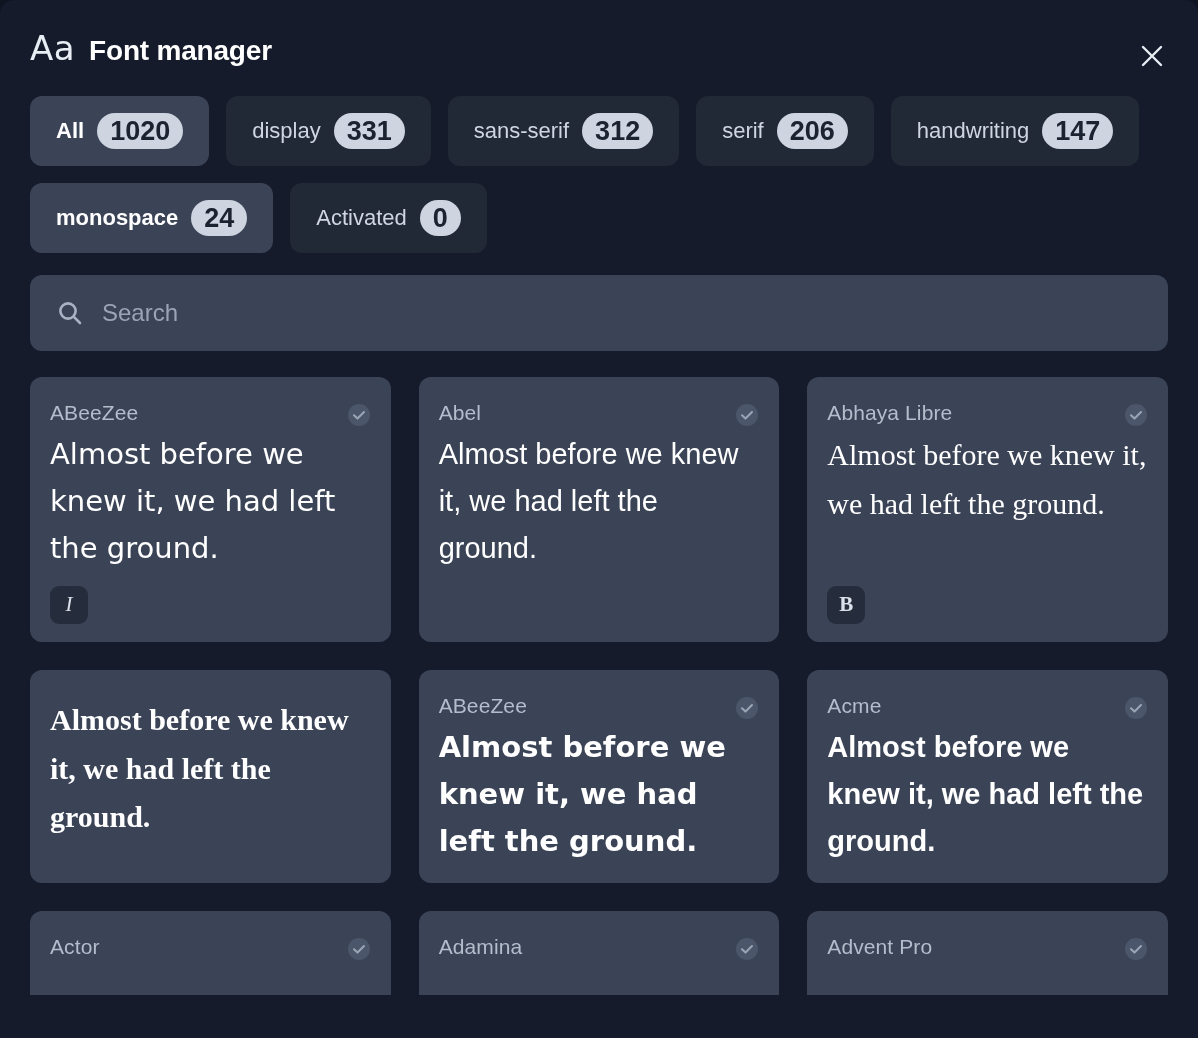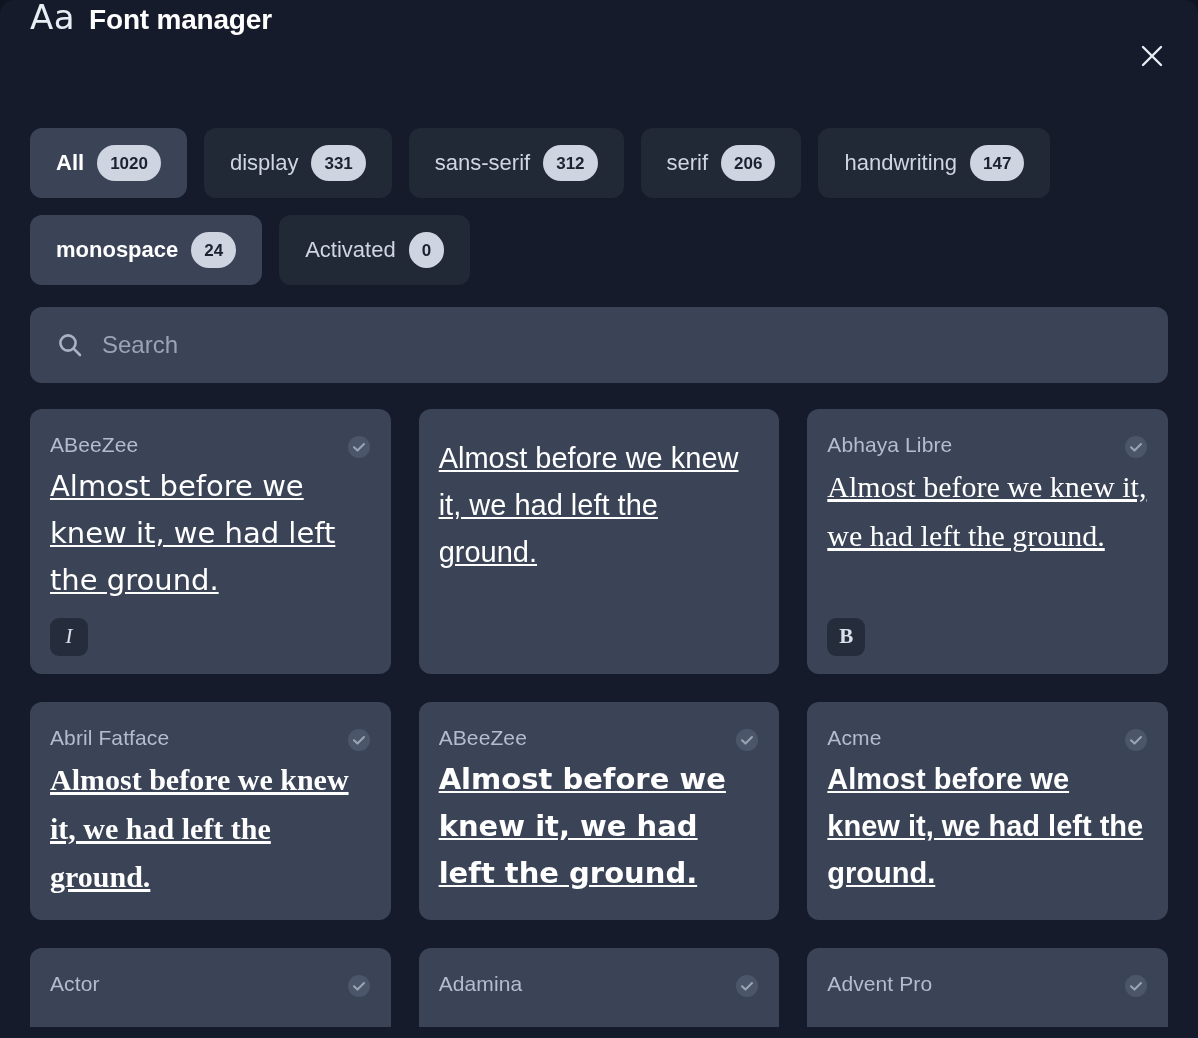--- a/index.html
+++ b/index.html
@@ -23,23 +23,24 @@
     height: 1038px;
     background: #151b2b;
     border-radius: 14px 14px 0 0;
     overflow: hidden;
     box-sizing: border-box;
   }
 
   
   .header {
     position: relative;
-    height: 128px;
+    height: 96px;
     padding: 0 28px 0 30px;
     display: flex;
+    align-items: center;
   }
   .title-wrap {
     display: flex;
     align-items: baseline;
     gap: 14px;
   }
   .aa-mark {
     font-family: "DejaVu Sans", sans-serif;
     font-size: 34px;
     font-weight: 400;
@@ -95,21 +96,21 @@
   .chip-label {
     font-size: 22px;
     color: #cfd6e2;
     white-space: nowrap;
     line-height: 1;
   }
   .chip.selected .chip-label { color: #ffffff; font-weight: 600; }
   .chip-count {
     background: #ced5e1;
     color: #1b2230;
-    font-size: 17px;
+    font-size: 27px;
     font-weight: 600;
     border-radius: 999px;
     min-width: 22px;
     height: 36px;
     padding: 0 13px;
     display: flex;
     align-items: center;
     justify-content: center;
     line-height: 1;
     box-sizing: border-box;
@@ -179,21 +180,20 @@
     letter-spacing: 0.1px;
   }
   .check-icon { flex: 0 0 auto; margin-top: 2px; display: block; }
 
   .sample {
     font-size: 29px;
     line-height: 1.62;
     color: #ffffff;
     margin: 2px 0 0 0;
     word-wrap: break-word;
-    text-decoration: underline;
   }
   
   .s-sans        { font-family: "DejaVu Sans", sans-serif; font-weight: 400; }
   .s-sans-narrow { font-family: "Liberation Sans", sans-serif; font-weight: 400; }
   .s-serif       { font-family: "Liberation Serif", serif; font-weight: 400; font-size: 30px; }
   .s-serif-fat   { font-family: "Liberation Serif", serif; font-weight: 700; font-size: 30px; }
   .s-display     { font-family: "DejaVu Sans", sans-serif; font-weight: 700; font-size: 29px; }
   .s-sans-bold   { font-family: "Liberation Sans", sans-serif; font-weight: 700; font-size: 29px; }
 
   .variants { margin-top: auto; padding-top: 14px; display: flex; gap: 10px; }
@@ -284,45 +284,45 @@
               <circle cx="12" cy="12" r="11" fill="#4c566a"></circle>
               <path d="M7 12.3 L10.5 15.6 L17 9" fill="none" stroke="#9aa4b5" stroke-width="2.1" stroke-linecap="round" stroke-linejoin="round"></path>
             </svg>
           </div>
           <div class="sample s-sans">Almost before we knew it, we had left the ground.</div>
           <div class="variants">
             <div class="variant-badge italic">I</div>
           </div>
         </div>
         <div class="card">
+          <div class="card-head">
+            <div class="card-name">Abel</div>
+            <svg width="24" height="24" viewBox="0 0 24 24" class="check-icon">
+              <circle cx="12" cy="12" r="11" fill="#4c566a"></circle>
+              <path d="M7 12.3 L10.5 15.6 L17 9" fill="none" stroke="#9aa4b5" stroke-width="2.1" stroke-linecap="round" stroke-linejoin="round"></path>
+            </svg>
+          </div>
           <div class="sample s-sans-narrow">Almost before we knew it, we had left the ground.</div>
         </div>
         <div class="card">
           <div class="card-head">
             <div class="card-name">Abhaya Libre</div>
             <svg width="24" height="24" viewBox="0 0 24 24" class="check-icon">
               <circle cx="12" cy="12" r="11" fill="#4c566a"></circle>
               <path d="M7 12.3 L10.5 15.6 L17 9" fill="none" stroke="#9aa4b5" stroke-width="2.1" stroke-linecap="round" stroke-linejoin="round"></path>
             </svg>
           </div>
           <div class="sample s-serif">Almost before we knew it, we had left the ground.</div>
           <div class="variants">
             <div class="variant-badge bold">B</div>
           </div>
         </div>
       </div>
     <div class="grid row2" id="grid-row-2" style="margin-top:28px">
         <div class="card">
-          <div class="card-head">
-            <div class="card-name">Abril Fatface</div>
-            <svg width="24" height="24" viewBox="0 0 24 24" class="check-icon">
-              <circle cx="12" cy="12" r="11" fill="#4c566a"></circle>
-              <path d="M7 12.3 L10.5 15.6 L17 9" fill="none" stroke="#9aa4b5" stroke-width="2.1" stroke-linecap="round" stroke-linejoin="round"></path>
-            </svg>
-          </div>
           <div class="sample s-serif-fat">Almost before we knew it, we had left the ground.</div>
         </div>
         <div class="card">
           <div class="card-head">
             <div class="card-name">ABeeZee</div>
             <svg width="24" height="24" viewBox="0 0 24 24" class="check-icon">
               <circle cx="12" cy="12" r="11" fill="#4c566a"></circle>
               <path d="M7 12.3 L10.5 15.6 L17 9" fill="none" stroke="#9aa4b5" stroke-width="2.1" stroke-linecap="round" stroke-linejoin="round"></path>
             </svg>
           </div>

